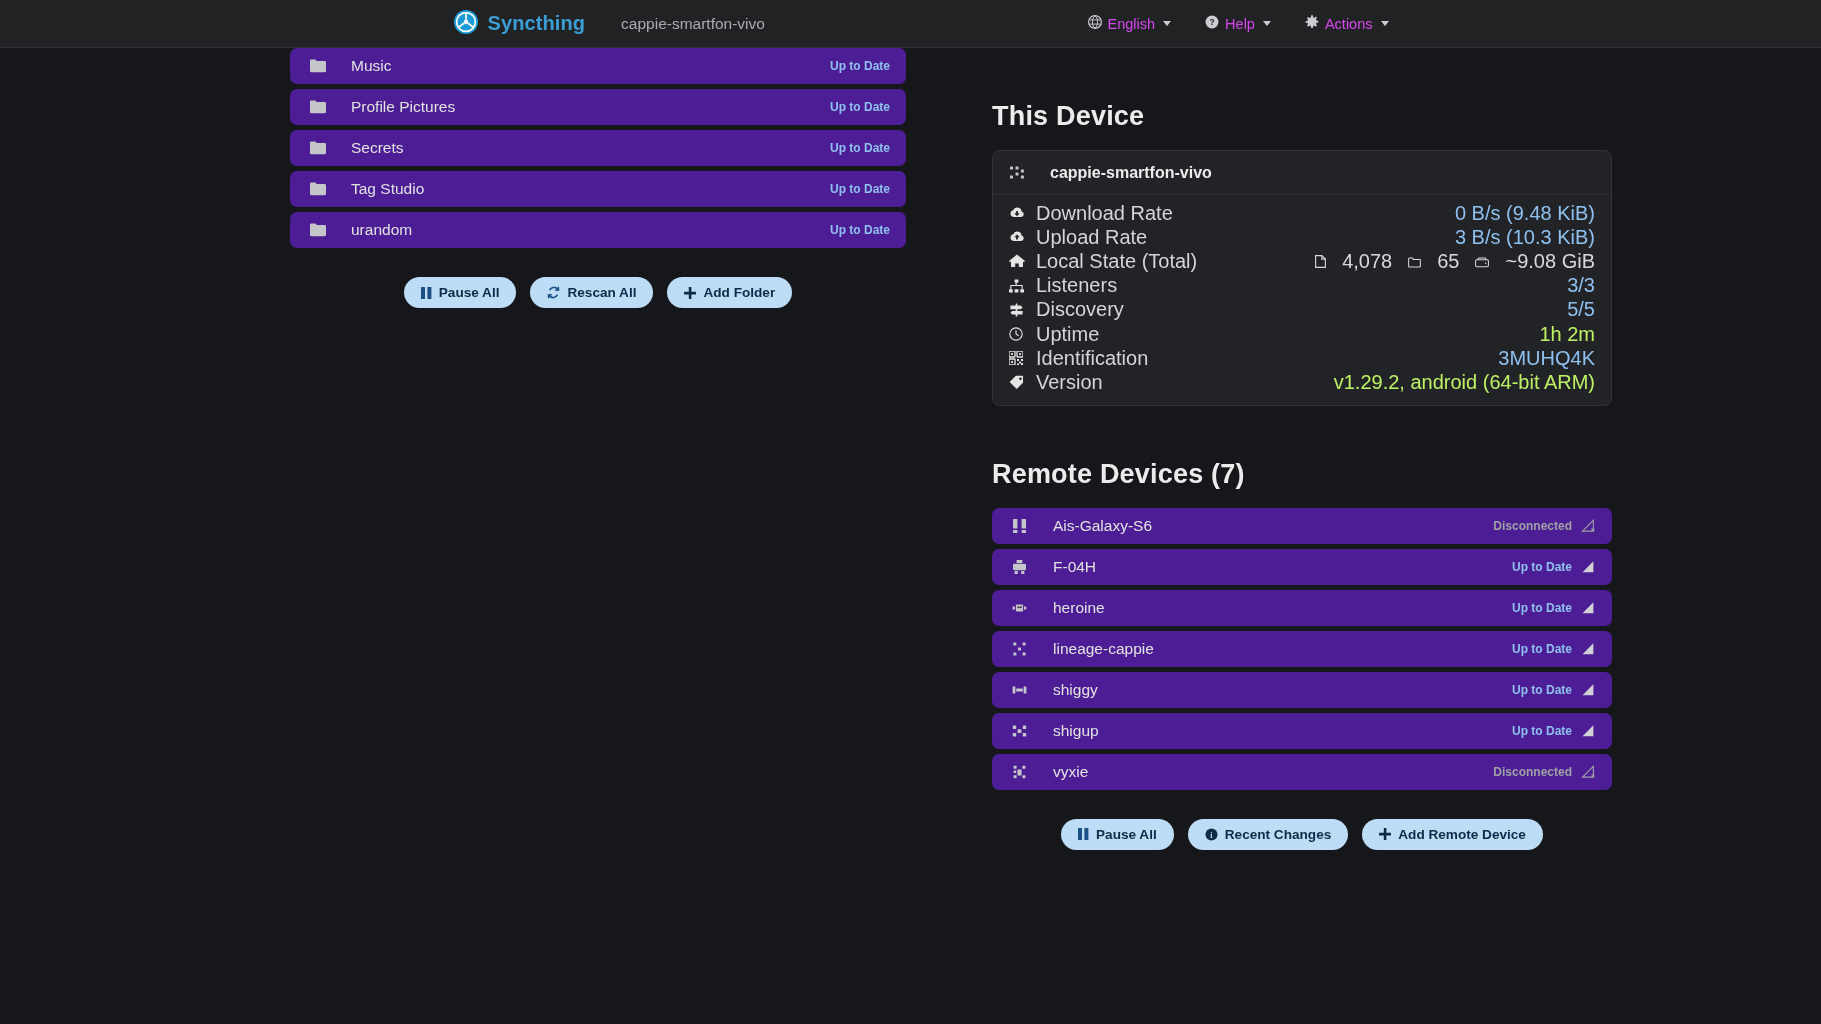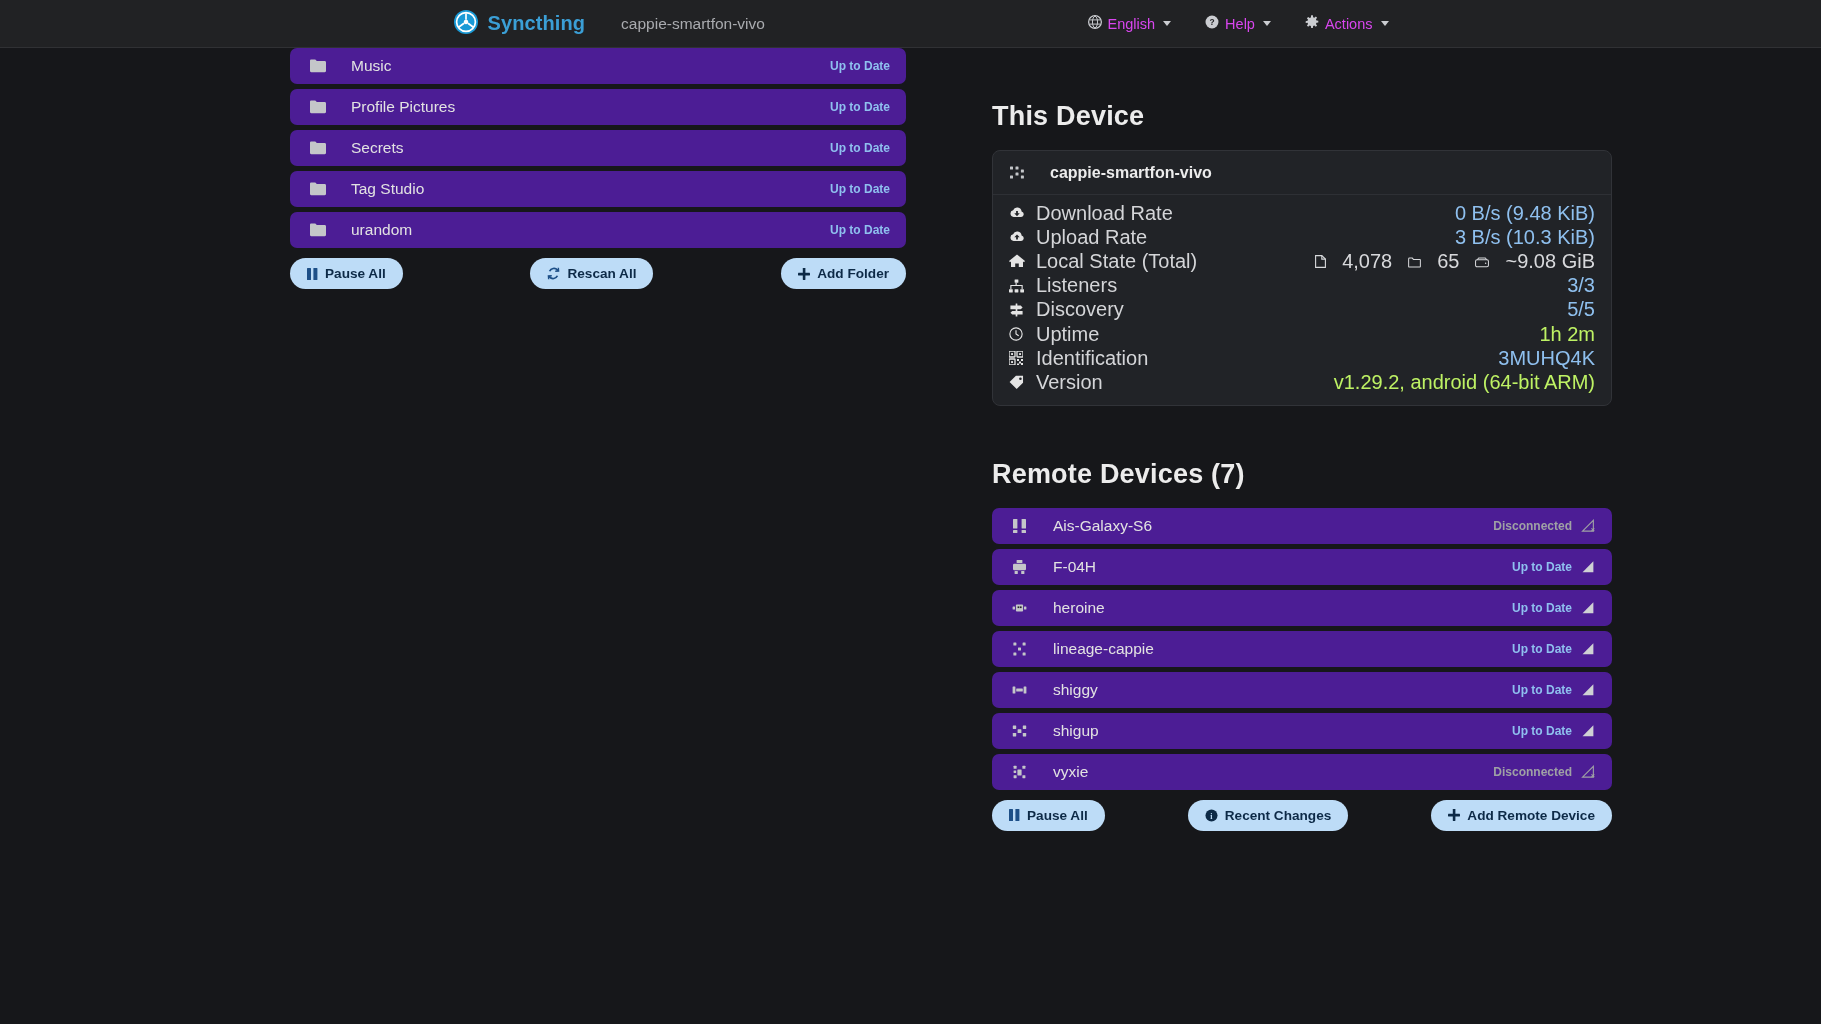--- a/index.html
+++ b/index.html
@@ -127,21 +127,21 @@
   }
   .stat .ico { width: 19px; color: #e4e4e4; display:flex; align-items:center; flex:none; }
   .stat .k { margin-left: 8px; color: #d4d5d8; }
   .stat .v { margin-left: auto; color: #8fc0ef; white-space: nowrap; }
   .stat .v.plain { color: #bef264; }
   .local-state { display:flex; align-items:center; gap:5px; margin-left:auto; color:#d8d9dc; }
   .local-state .grp { display:flex; align-items:center; gap:16px; margin-left:11px; }
   .local-state .grp:first-child { margin-left: 0; }
 
   
-  .btn-row { display: flex; justify-content: space-between; gap: 14px; margin-top: 10px; }
+  .btn-row { display: flex; justify-content: center; gap: 14px; margin-top: 29px; }
   .btn {
     background: #bddcf7;
     color: #0d2a47;
     border: none;
     border-radius: 18px;
     height: 31px;
     padding: 0 17px;
     font-size: 13.6px;
     font-weight: bold;
     font-family: "Liberation Sans", sans-serif;

